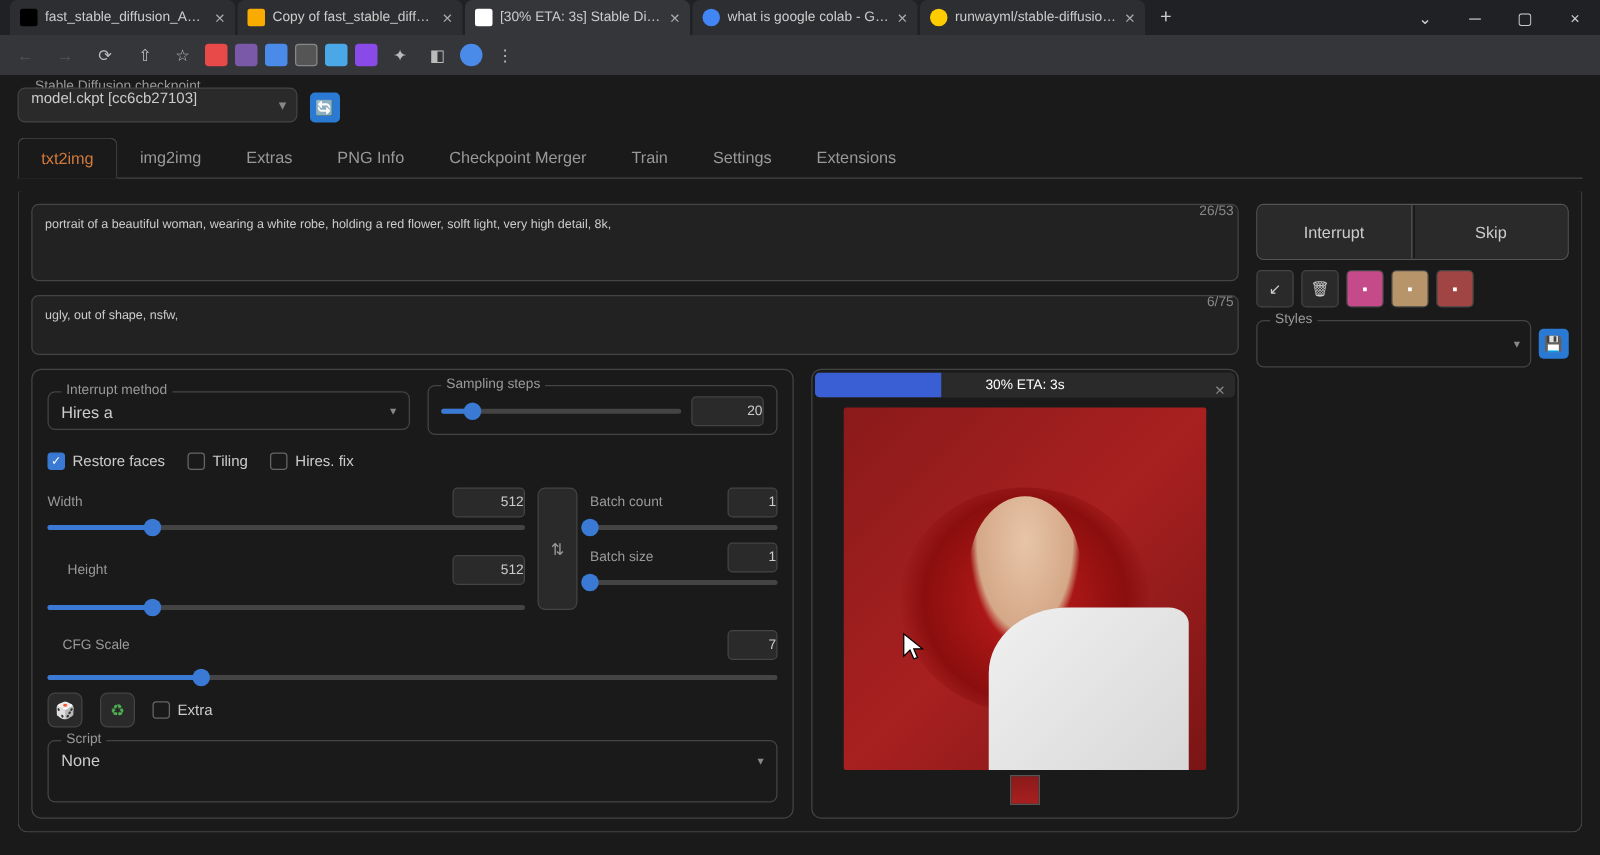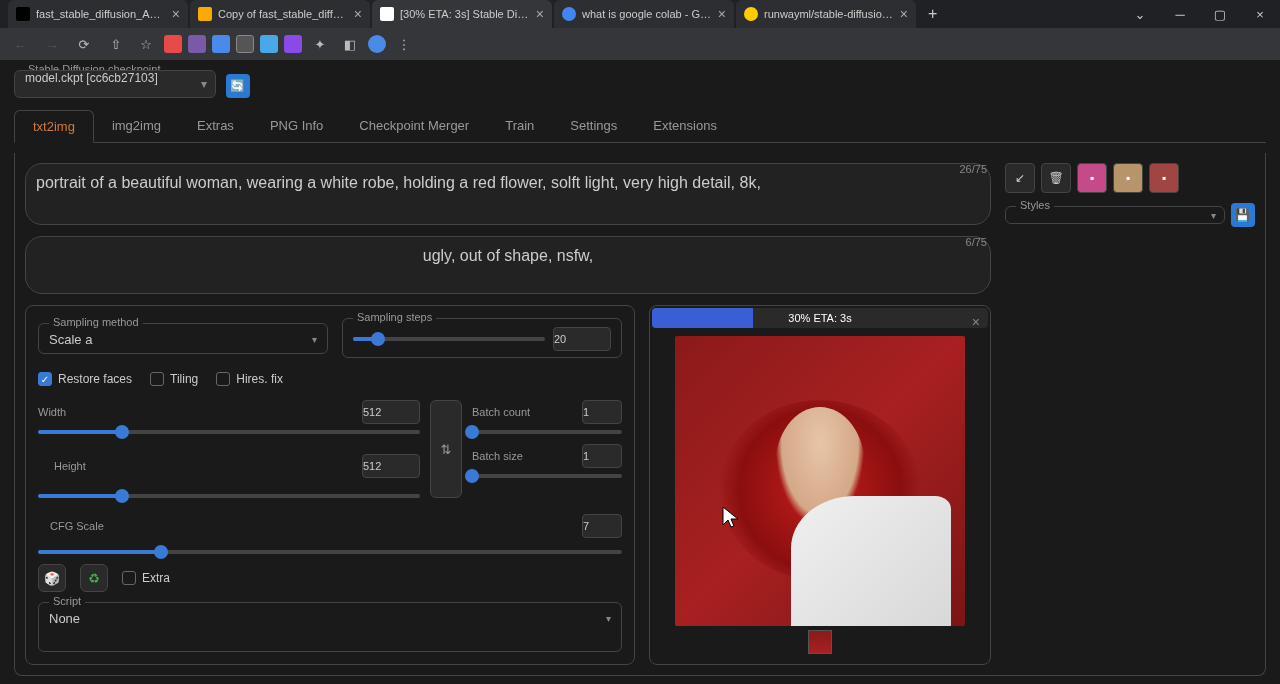--- a/index.html
+++ b/index.html
@@ -20,53 +20,53 @@
 .addr-bar { display: flex; align-items: center; height: 32px; background: #35363a; padding: 0 8px; gap: 8px; }
 .nav-btn { width: 24px; height: 24px; display: flex; align-items: center; justify-content: center; color: #bbb; cursor: pointer; border-radius: 12px; }
 .nav-btn.disabled { color: #555; }
 .url-field { flex: 1; background: #202124; border-radius: 14px; height: 26px; display: flex; align-items: center; padding: 0 12px; color: #ccc; font-size: 13px; }
 .addr-icons { display: flex; gap: 6px; align-items: center; }
 .ext-icon { width: 18px; height: 18px; border-radius: 3px; cursor: pointer; }
 
 
 .app { padding: 10px 14px; }
 .checkpoint-row { display: flex; align-items: flex-end; gap: 10px; margin-bottom: 12px; }
-.checkpoint-wrap { position: relative; width: 202px; }
+.checkpoint-wrap { position: relative; width: 224px; }
 .ck-label { position: absolute; top: -7px; left: 10px; font-size: 11px; color: #999; background: #1a1a1a; padding: 0 4px; }
 .ck-select { width: 100%; height: 28px; background: #2a2a2a; border: 1px solid #444; border-radius: 6px; color: #ccc; padding: 0 24px 0 10px; font-size: 12px; cursor: pointer; position: relative; }
 .ck-select::after { content: '▾'; position: absolute; right: 8px; top: 50%; transform: translateY(-50%); color: #888; }
 .refresh-icon { width: 24px; height: 24px; background: #2a7ad4; border-radius: 4px; display: flex; align-items: center; justify-content: center; color: #fff; cursor: pointer; font-size: 12px; }
 
 .main-tabs { display: flex; border-bottom: 1px solid #444; margin-bottom: 10px; }
 .main-tab { padding: 8px 18px; color: #999; cursor: pointer; font-size: 13px; }
 .main-tab.active { color: #d07a3c; border: 1px solid #444; border-bottom: 1px solid #1a1a1a; border-radius: 6px 6px 0 0; margin-bottom: -1px; background: #1a1a1a; }
 
 .content { display: flex; gap: 14px; border: 1px solid #444; border-top: none; border-radius: 0 0 8px 8px; padding: 10px; }
 .left-col { flex: 1; min-width: 0; }
 .right-col { width: 250px; flex-shrink: 0; }
 
 .prompt-wrap { position: relative; margin-bottom: 8px; }
-.prompt-box { width: 100%; min-height: 62px; background: #222; border: 1px solid #444; border-radius: 17px; color: #ccc; padding: 10px; font-size: 16px; resize: none; font-family: inherit; }
+.prompt-box { width: 100%; min-height: 62px; background: #222; border: 1px solid #444; border-radius: 6px; color: #ccc; padding: 10px; font-size: 10px; resize: none; font-family: inherit; }
 .token-count { position: absolute; top: 0px; right: 4px; font-size: 11px; color: #888; }
 
 .gen-panel { display: flex; gap: 14px; margin-top: 8px; }
 .controls { width: 610px; border: 1px solid #444; border-radius: 8px; padding: 12px; display: flex; flex-direction: column; gap: 10px; }
 .preview { flex: 1; border: 1px solid #444; border-radius: 8px; position: relative; min-height: 360px; }
 
 .row { display: flex; gap: 14px; align-items: center; }
 .field-frame { position: relative; border: 1px solid #444; border-radius: 6px; padding: 8px 10px 6px; flex: 1; }
 .field-frame .fl { position: absolute; top: -8px; left: 10px; font-size: 11px; color: #999; background: #1a1a1a; padding: 0 4px; }
 .select-inner-wrap { display: flex; justify-content: space-between; align-items: center; }
 .caret { color: #888; font-size: 10px; }
 
 .slider-row { display: flex; align-items: center; gap: 8px; }
 .slider-track { flex: 1; height: 4px; background: #444; border-radius: 2px; position: relative; cursor: pointer; }
 .slider-fill { height: 100%; background: #3a7ad4; border-radius: 2px; position: absolute; left: 0; }
 .slider-thumb { width: 14px; height: 14px; background: #3a7ad4; border-radius: 50%; position: absolute; top: 50%; transform: translate(-50%, -50%); cursor: grab; }
-.slider-num { width: 58px; height: 24px; background: #2a2a2a; border: 1px solid #444; border-radius: 4px; color: #ccc; text-align: left; font-size: 11px; }
+.slider-num { width: 58px; height: 24px; background: #2a2a2a; border: 1px solid #444; border-radius: 4px; color: #ccc; text-align: right; font-size: 11px; }
 
 .cb-row { display: flex; gap: 18px; align-items: center; padding: 4px 0; }
 .cb { display: flex; align-items: center; gap: 6px; cursor: pointer; font-size: 12px; }
 .cb-box { width: 14px; height: 14px; border: 1px solid #666; border-radius: 3px; display: flex; align-items: center; justify-content: center; font-size: 10px; color: #fff; }
 .cb-box.checked { background: #3a7ad4; border-color: #3a7ad4; }
 
 .dim-grid { display: flex; gap: 10px; align-items: stretch; }
 .dim-left { flex: 1; display: flex; flex-direction: column; gap: 10px; }
 .dim-swap { width: 32px; background: #2a2a2a; border: 1px solid #444; border-radius: 6px; display: flex; align-items: center; justify-content: center; color: #999; cursor: pointer; align-self: stretch; }
 .dim-right { width: 150px; display: flex; flex-direction: column; gap: 10px; }
@@ -83,21 +83,21 @@
 .big-btn { flex: 1; padding: 14px 0; text-align: center; background: #2a2a2a; color: #ccc; cursor: pointer; font-size: 13px; }
 .big-btn:first-child { border-right: 1px solid #555; }
 
 .tool-btns { display: flex; gap: 6px; margin-bottom: 10px; }
 .tool-btn { width: 30px; height: 30px; background: #2a2a2a; border: 1px solid #444; border-radius: 4px; display: flex; align-items: center; justify-content: center; cursor: pointer; font-size: 12px; color: #ccc; }
 .tool-btn.pink { background: #c44a8a; color: #fff; }
 .tool-btn.tan { background: #b8946a; color: #fff; }
 .tool-btn.red { background: #a04444; color: #fff; }
 
 .styles-row { display: flex; gap: 6px; align-items: center; }
-.styles-select { flex: 1; height: 18px; border: 1px solid #444; border-radius: 6px; position: relative; padding: 4px 8px; background: #1a1a1a; }
+.styles-select { flex: 1; height: 38px; border: 1px solid #444; border-radius: 6px; position: relative; padding: 4px 8px; background: #1a1a1a; }
 .styles-select .fl { position: absolute; top: -8px; left: 10px; font-size: 11px; color: #999; background: #1a1a1a; padding: 0 4px; }
 .styles-caret { position: absolute; right: 8px; top: 50%; transform: translateY(-50%); color: #888; font-size: 10px; }
 
 .progress-bar { height: 20px; background: #2a2a2a; margin: 2px; border-radius: 4px; position: relative; overflow: hidden; }
 .progress-fill { height: 100%; background: #3a5fd4; width: 30%; }
 .progress-text { position: absolute; left: 50%; top: 50%; transform: translate(-50%, -50%); color: #fff; font-size: 11px; font-weight: 500; }
 
 .preview-img { margin: 8px auto 4px; width: 290px; height: 290px; background: linear-gradient(135deg, #8b1a1a 0%, #a82020 50%, #7a1515 100%); border-radius: 2px; position: relative; overflow: hidden; }
 .preview-img .face { position: absolute; left: 50%; top: 45%; transform: translate(-50%, -50%); width: 90px; height: 120px; background: radial-gradient(ellipse at 50% 30%, #e8c5a8 0%, #d4a888 60%, transparent 70%); border-radius: 50% 50% 45% 45%; }
 .preview-img .hair { position: absolute; left: 50%; top: 22%; transform: translateX(-50%); width: 200px; height: 180px; background: radial-gradient(circle, #c41e1e 0%, #8b0e0e 60%, transparent 75%); border-radius: 50%; z-index: 0; }
@@ -185,37 +185,37 @@
     <div class="main-tab">Checkpoint Merger</div>
     <div class="main-tab">Train</div>
     <div class="main-tab">Settings</div>
     <div class="main-tab">Extensions</div>
   </div>
 
   <div class="content">
     <div class="left-col">
 
       <div class="prompt-wrap">
-        <span class="token-count">26/75</span>
+        <span class="token-count">26/53</span>
         <textarea class="prompt-box" style="">portrait of a beautiful woman, wearing a white robe, holding a red flower, solft light, very high detail, 8k,</textarea>
       </div>
 
       <div class="prompt-wrap">
         <span class="token-count">6/75</span>
-        <textarea class="prompt-box" style="min-height: 48px; text-align: center;">ugly, out of shape, nsfw,</textarea>
+        <textarea class="prompt-box" style="min-height: 48px;">ugly, out of shape, nsfw,</textarea>
       </div>
 
       <div class="gen-panel">
         <div class="controls">
 
           <div class="row">
             <div class="field-frame" style="flex:0 0 290px">
-              <span class="fl">Sampling method</span>
+              <span class="fl">Interrupt method</span>
               <div class="select-inner-wrap">
-                <span>Scale a</span>
+                <span>Hires a</span>
                 <span class="caret">▾</span>
               </div>
             </div>
             <div class="field-frame">
               <span class="fl">Sampling steps</span>
               <div class="slider-row">
                 <div class="slider-track">
                     <div class="slider-fill" style="width:13%"></div>
                     <div class="slider-thumb" style="left:13%"></div>
                   </div>
@@ -331,20 +331,24 @@
           </div>
           <div class="thumb-strip">
             <div class="thumb"></div>
           </div>
         </div>
       </div>
 
     </div>
 
     <div class="right-col">
+      <div class="big-btns">
+        <div class="big-btn">Interrupt</div>
+        <div class="big-btn">Skip</div>
+      </div>
       <div class="tool-btns">
         <div class="tool-btn">↙</div>
         <div class="tool-btn">🗑</div>
         <div class="tool-btn pink">▪</div>
         <div class="tool-btn tan">▪</div>
         <div class="tool-btn red">▪</div>
       </div>
       <div class="styles-row">
         <div class="styles-select">
           <span class="fl">Styles</span>

